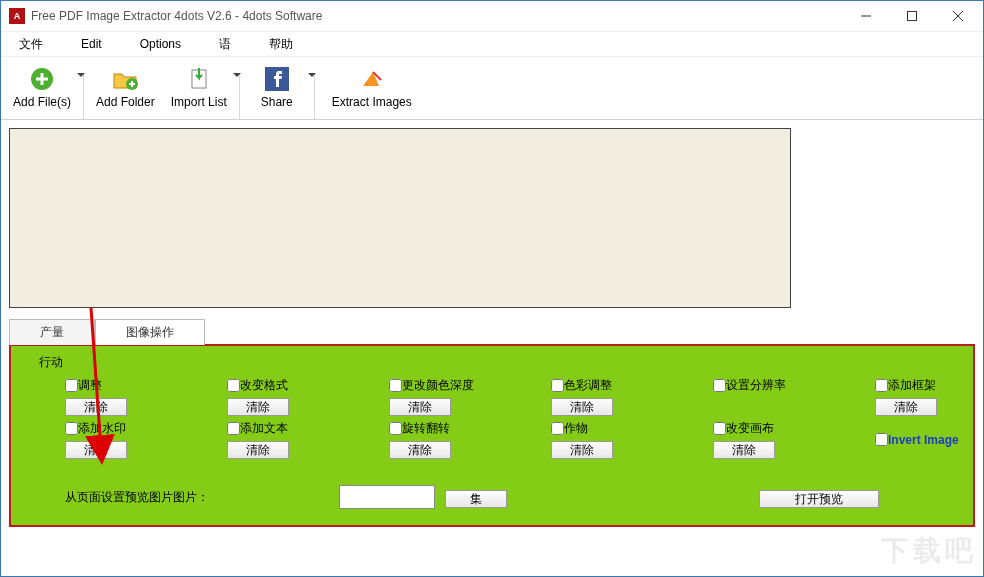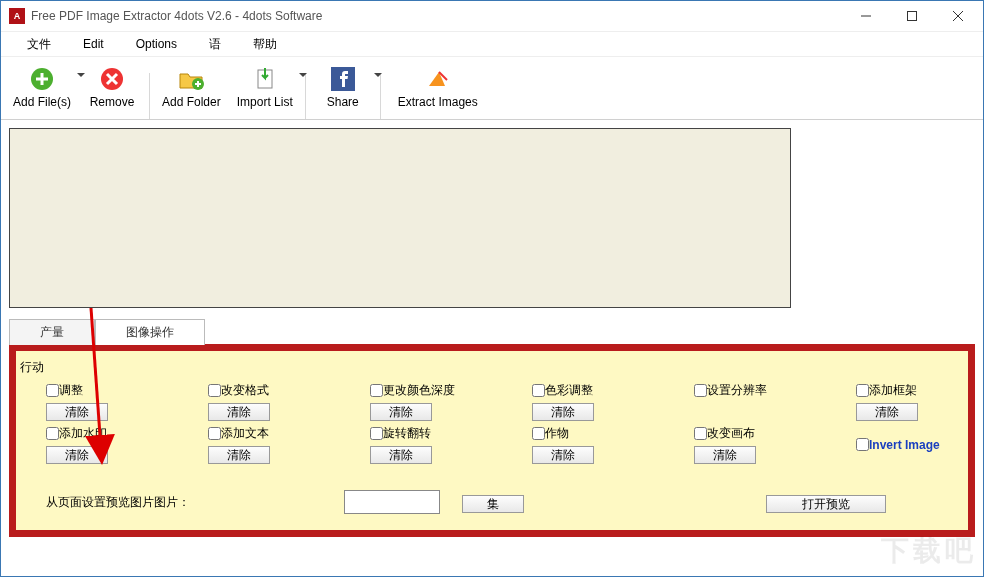--- a/index.html
+++ b/index.html
@@ -3,43 +3,43 @@
 <meta charset="utf-8">
 <style>
 html,body{margin:0;padding:0;font-family:"Microsoft YaHei","Segoe UI",sans-serif;font-size:12px;background:#fff;color:#000}
 .window{width:984px;height:577px;border:1px solid #3a77b3;box-sizing:border-box;position:relative;background:#fff;overflow:hidden}
 .titlebar{height:30px;background:#fff;display:flex;align-items:center;padding:0 2px;border-bottom:1px solid #eee}
 .titlebar .app-icon{width:16px;height:16px;background:#b01116;margin:0 6px;display:flex;align-items:center;justify-content:center;color:#fff;font-size:9px;font-weight:bold}
 .titlebar .title{flex:1;color:#555;font-size:12px}
 .winbtns{display:flex}
 .winbtn{width:46px;height:30px;display:flex;align-items:center;justify-content:center;color:#555}
 .winbtn svg{width:10px;height:10px;stroke:#333;stroke-width:1;fill:none}
-.menubar{height:24px;display:flex;align-items:center;padding:0 16px;gap:12px;border-bottom:1px solid #eee}
+.menubar{height:24px;display:flex;align-items:center;padding:0 8px;gap:18px;border-bottom:1px solid #eee}
 .menubar .mitem{padding:3px 10px;color:#000}
 .toolbar{height:58px;display:flex;align-items:flex-end;padding:4px 4px 0;border-bottom:1px solid #d0d0d0;background:#fff}
 .tbtn{display:flex;flex-direction:column;align-items:center;justify-content:flex-start;padding:2px 8px;min-width:50px;height:52px;position:relative}
 .tbtn .ic{width:28px;height:28px;display:flex;align-items:center;justify-content:center}
 .tbtn .lbl{font-size:12px;color:#000;margin-top:2px;white-space:nowrap}
 .tsep{width:1px;height:46px;background:#d8d8d8;margin:4px 4px 0}
 .tbtn .dd{position:absolute;right:-6px;top:10px;border:4px solid transparent;border-top-color:#444}
 .content{position:relative;height:calc(100% - 30px - 24px - 58px);padding:8px;box-sizing:border-box}
 .canvas-area{border:1px solid #444;background:#f1eedf;height:178px;width:780px}
 .tabs{margin-top:10px;display:flex;gap:0}
 .tab{border:1px solid #bbb;border-bottom:none;padding:4px 30px;background:#f4f4f4;font-size:12px;color:#333;position:relative;top:1px}
 .tab.active{background:#fff}
-.tabpane{border:7px solid #b91c1c;padding:8px 0 16px;background:#fef9c3}
+.tabpane{border:2px solid #b91c1c;padding:8px 24px 16px;background:#84cc16}
 .group-title{font-size:12px;margin:0 0 6px 4px;color:#000}
 .grid{display:grid;grid-template-columns:repeat(6,140px);grid-auto-rows:auto;gap:4px 22px;margin-left:30px}
 .cell{display:flex;flex-direction:column;align-items:flex-start}
 .chk{display:flex;align-items:center;gap:0;font-size:12px;white-space:nowrap}
 .chk input{width:13px;height:13px;margin:0}
 .btn{min-width:62px;height:18px;border:1px solid #999;background:linear-gradient(#fdfdfd,#e8e8e8);font-size:12px;padding:0 10px;margin-top:4px;cursor:pointer}
 .btn.wide{min-width:120px}
 .invert{color:#1a3fbf;font-weight:bold}
-.footer-row{display:flex;align-items:center;margin-top:26px;margin-left:30px;gap:22px}
+.footer-row{display:flex;align-items:center;margin-top:26px;margin-left:30px;gap:10px}
 .footer-row .lbl{font-size:12px}
 .footer-row input[type=text]{width:90px;height:20px;border:1px solid #888}
 .spacer{flex:1}
 .arrow-overlay{position:absolute;pointer-events:none;left:0;top:0}
 .watermark{position:absolute;right:6px;bottom:6px;font-size:28px;color:rgba(0,0,0,0.08);letter-spacing:4px;font-weight:bold}
 </style>
 </head>
 <body>
 
 <div class="window">
@@ -77,29 +77,20 @@
   <div class="toolbar">
     <div class="tbtn">
       <span class="ic">
           <svg width="26" height="26">
             <circle cx="13" cy="13" r="11" fill="#4caf2f"></circle>
             <path d="M13 7v12M7 13h12" stroke="#fff" stroke-width="3"></path>
           </svg>
         </span>
       <span class="lbl">Add File(s)</span>
       <span class="dd"></span>
-    </div>
-    <div class="tbtn">
-      <span class="ic">
-          <svg width="26" height="26">
-            <circle cx="13" cy="13" r="11" fill="#e33"></circle>
-            <path d="M8 8l10 10M18 8L8 18" stroke="#fff" stroke-width="3"></path>
-          </svg>
-        </span>
-      <span class="lbl">Remove</span>
     </div>
     <div class="tsep"></div>
     <div class="tbtn">
       <span class="ic">
           <svg width="26" height="26">
             <path d="M2 8h8l2 3h12v11H2z" fill="#f6c846" stroke="#b8860b"></path>
             <circle cx="20" cy="18" r="6" fill="#4caf2f"></circle>
             <path d="M20 15v6M17 18h6" stroke="#fff" stroke-width="2"></path>
           </svg>
         </span>

